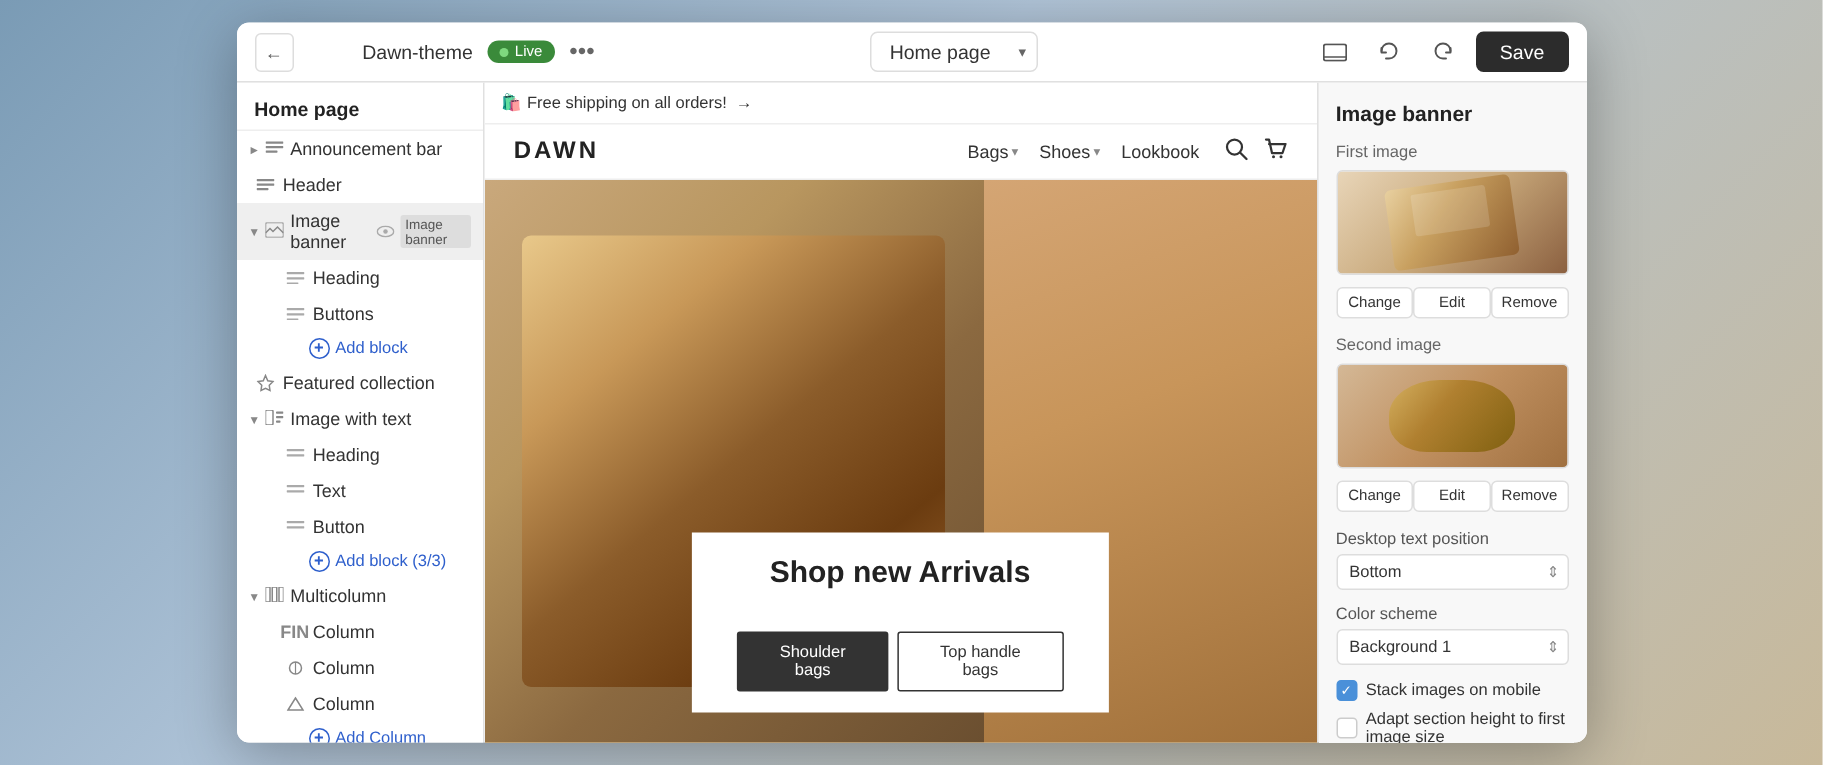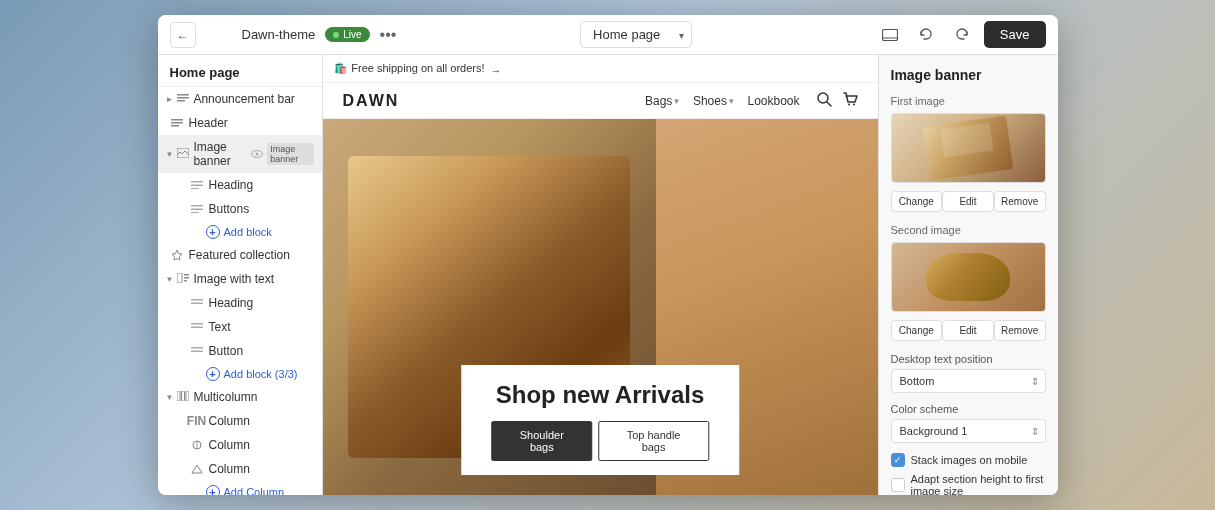--- a/index.html
+++ b/index.html
@@ -282,24 +282,24 @@
       position: absolute;
       bottom: 20px;
       left: 50%;
       transform: translateX(-50%);
       background: #fff;
       padding: 16px 30px 14px;
       text-align: center;
       min-width: 220px;
     }
     .banner-title {
-      font-size: 24px;
+      font-size: 20px;
       font-weight: 600;
       color: #222;
-      margin-bottom: 12px;
+      margin-bottom: 27px;
     }
     .banner-btns {
       display: flex;
       gap: 6px;
     }
     .banner-btn-primary {
       background: #333;
       color: #fff;
       border: 1px solid #333;
       padding: 7px 16px;

